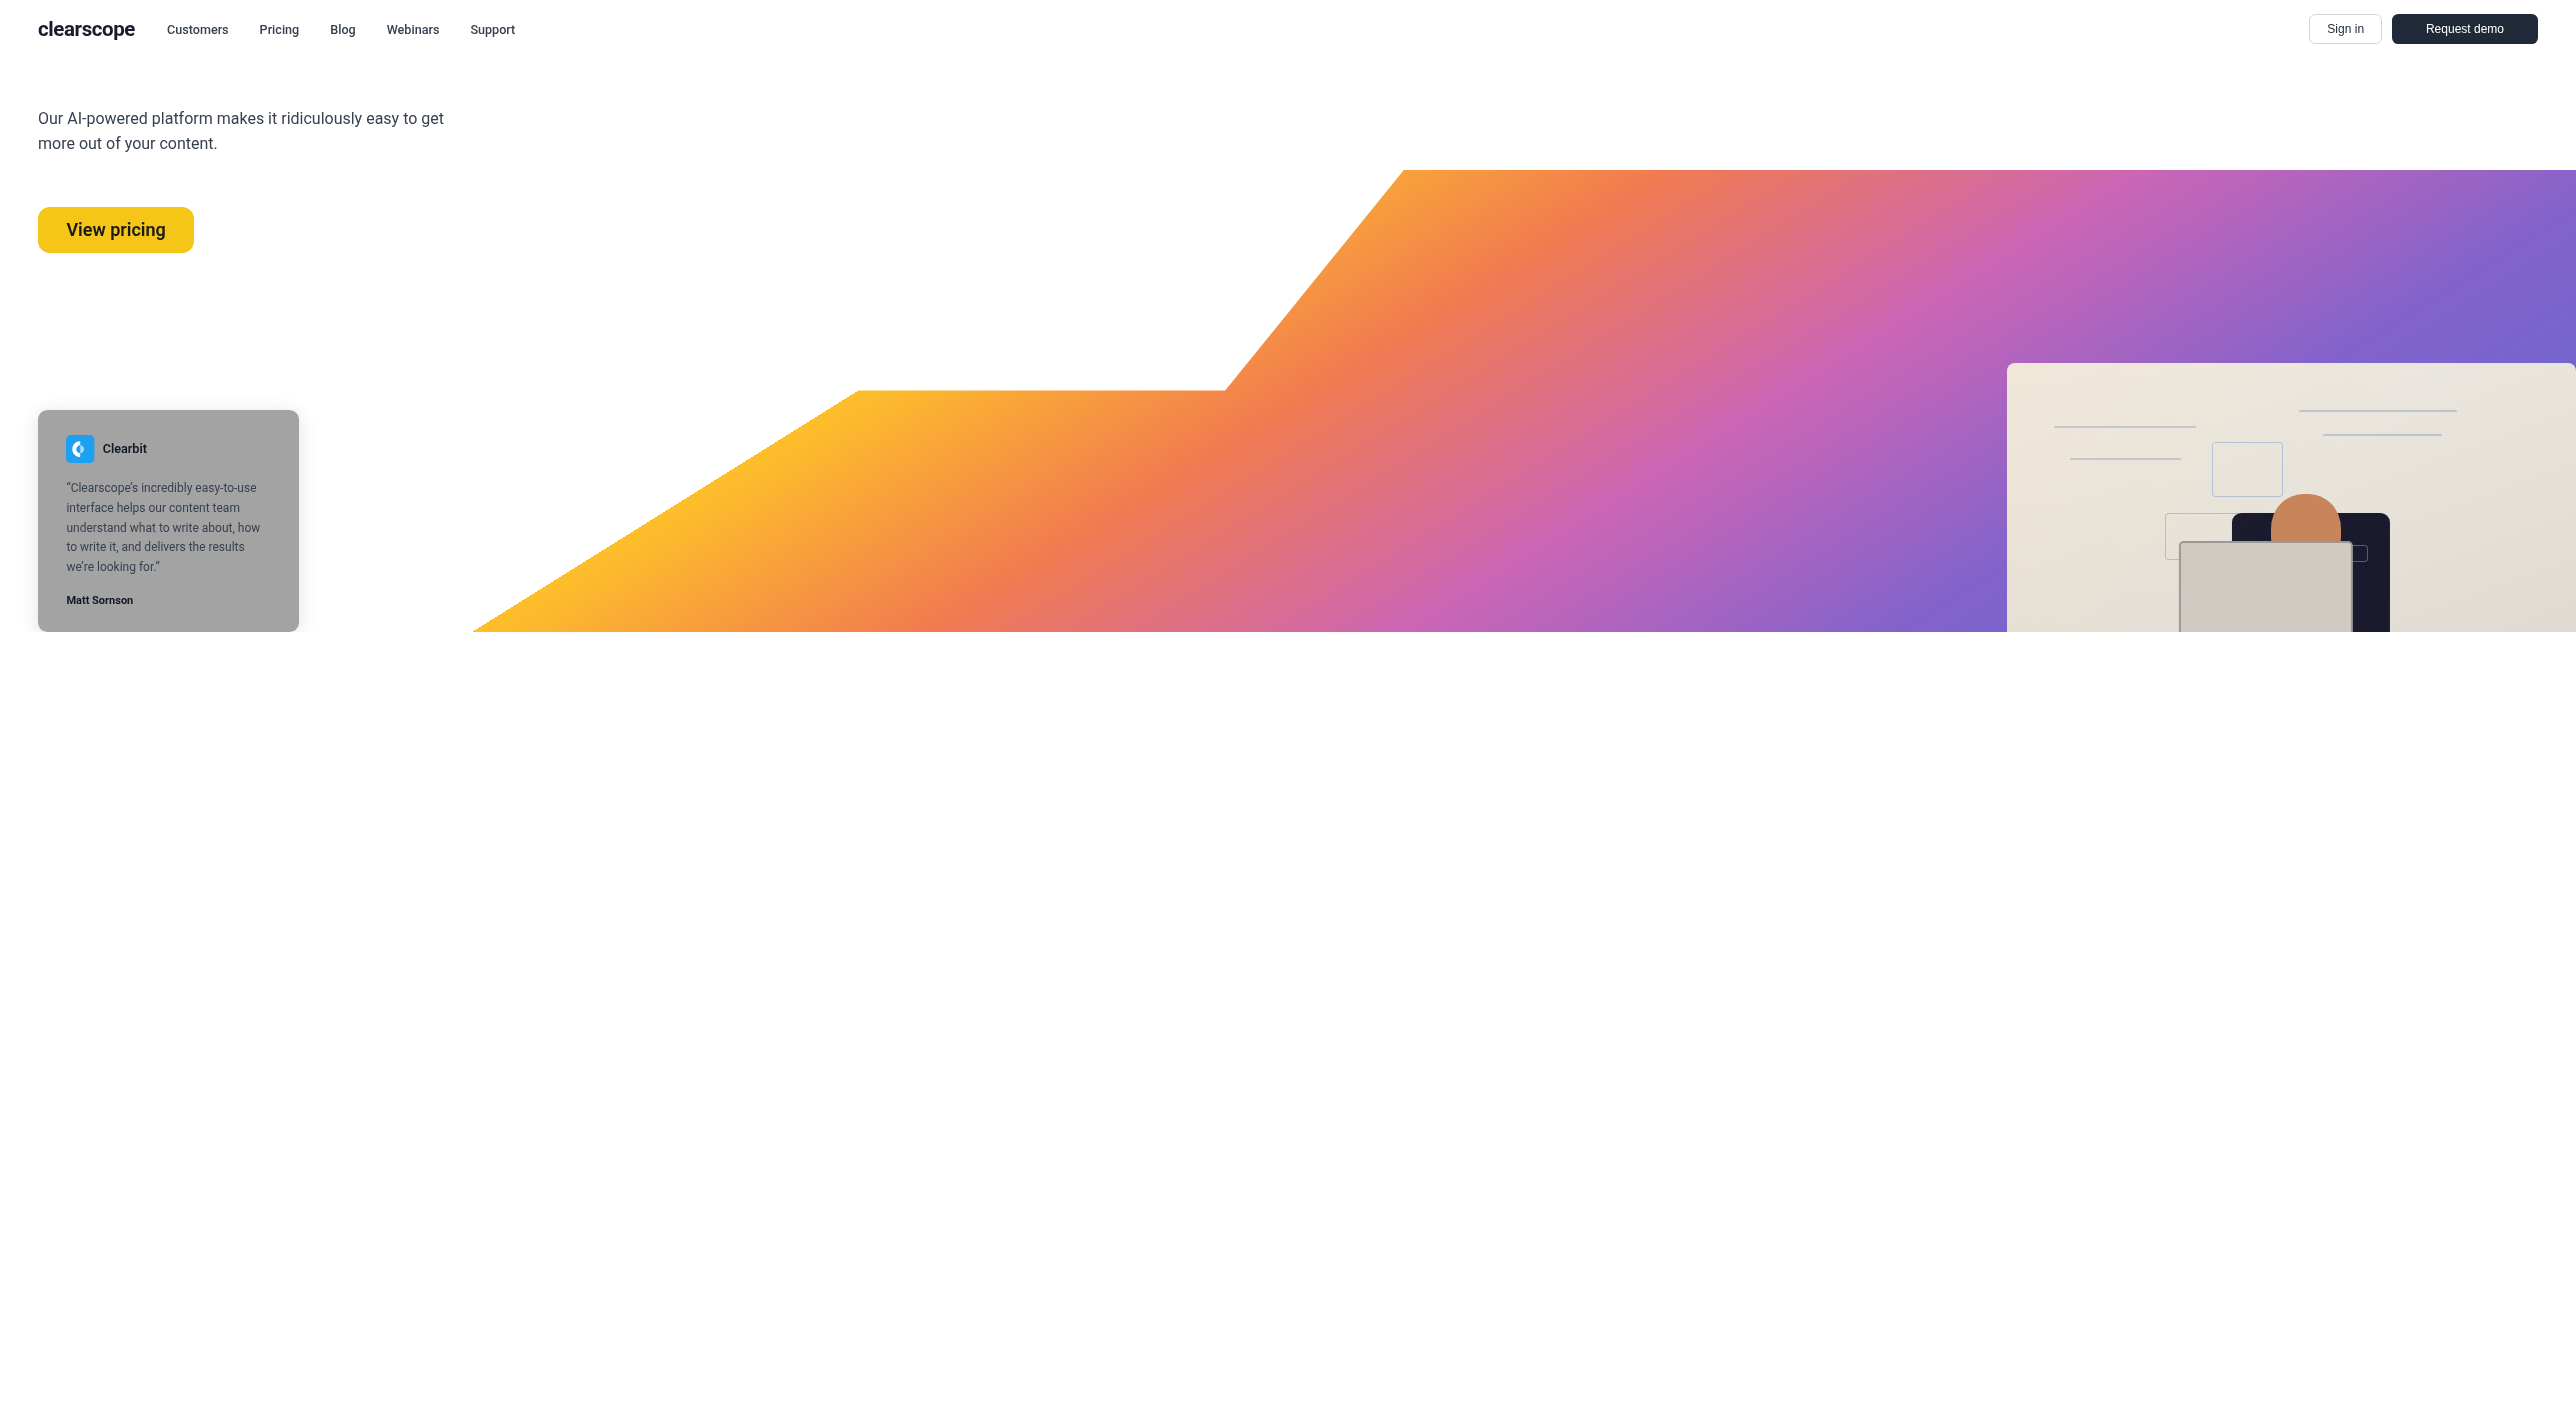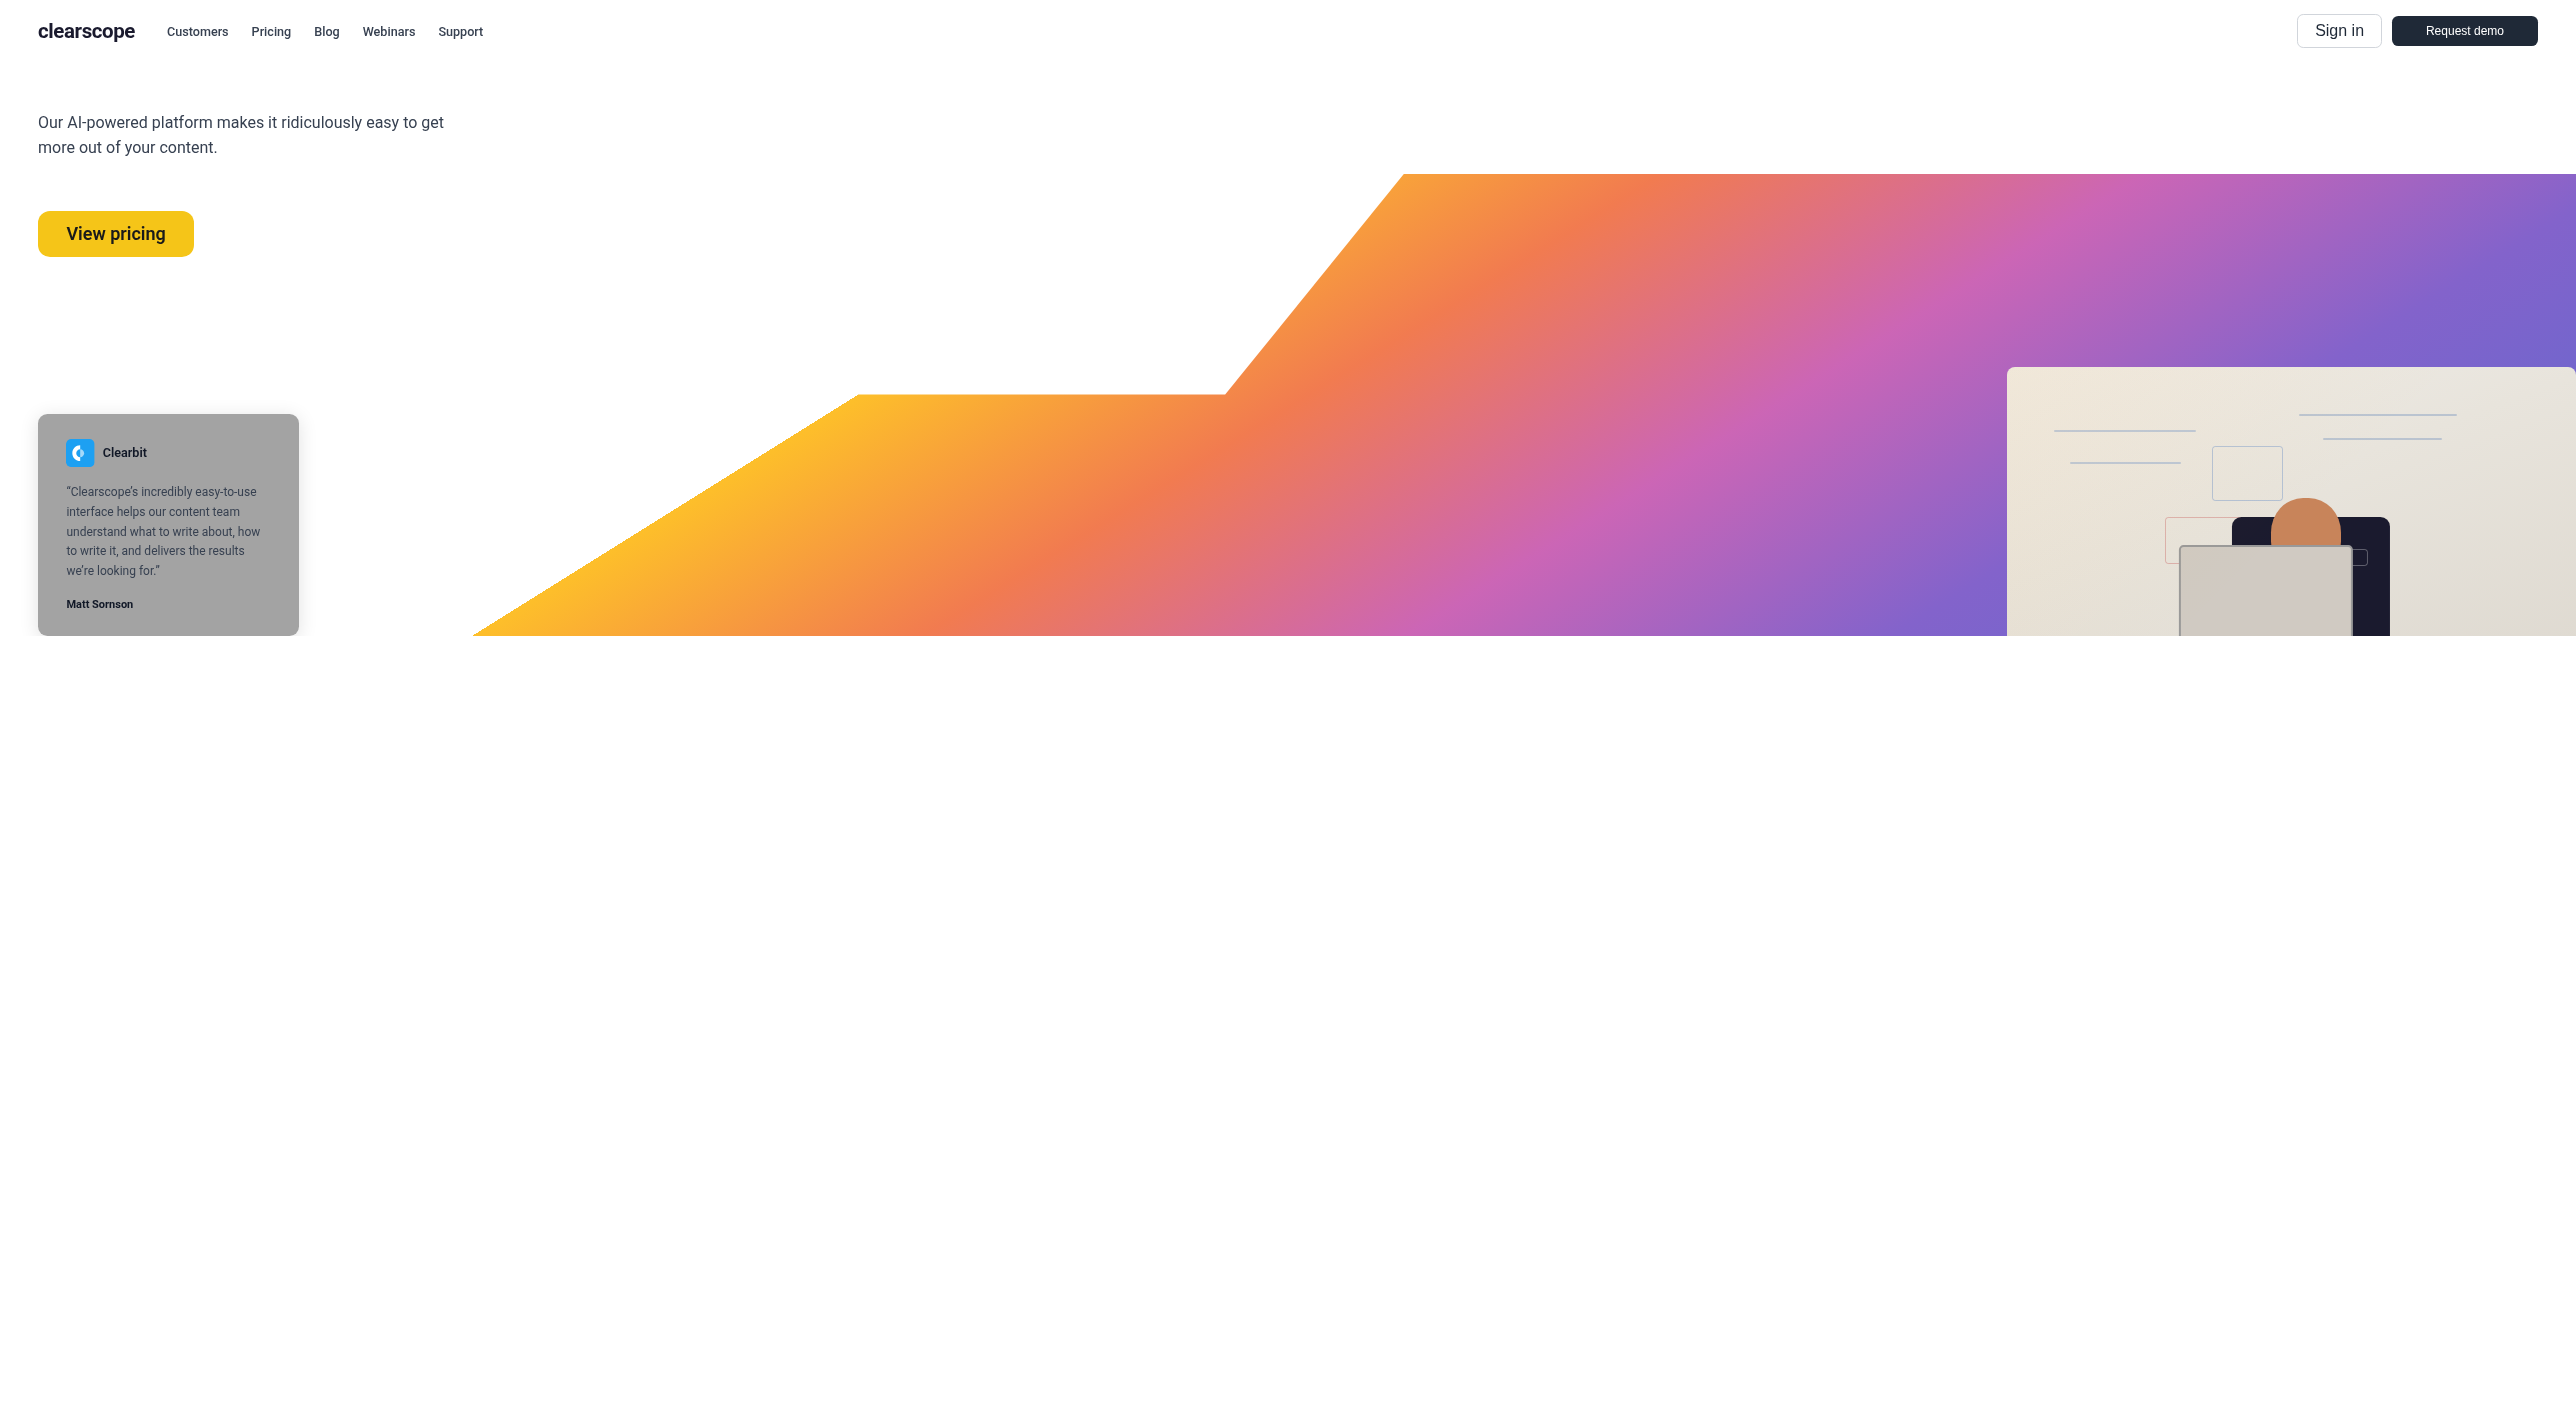--- a/index.html
+++ b/index.html
@@ -34,21 +34,21 @@
     .logo {
       font-size: 20.5px;
       font-weight: 700;
       color: #1a1a2e;
       letter-spacing: -0.4px;
       text-decoration: none;
     }
 
     .nav-links {
       display: flex;
-      gap: 23px;
+      gap: 31px;
       list-style: none;
     }
 
     .nav-links a {
       text-decoration: none;
       color: #374151;
       font-size: 12.6px;
       font-weight: 500;
     }
 
@@ -57,21 +57,21 @@
       align-items: center;
       gap: 9.5px;
     }
 
     .btn-signin {
       padding: 7.1px 17.4px;
       border: 1.2px solid #d1d5db;
       background: #ffffff;
       color: #1f2937;
       border-radius: 6.3px;
-      font-size: 16px;
+      font-size: 12px;
       font-weight: 500;
       cursor: pointer;
     }
 
     .btn-request-demo {
       padding: 8px 34px;
       border: none;
       background: #1f2937;
       color: #ffffff;
       border-radius: 6.3px;

